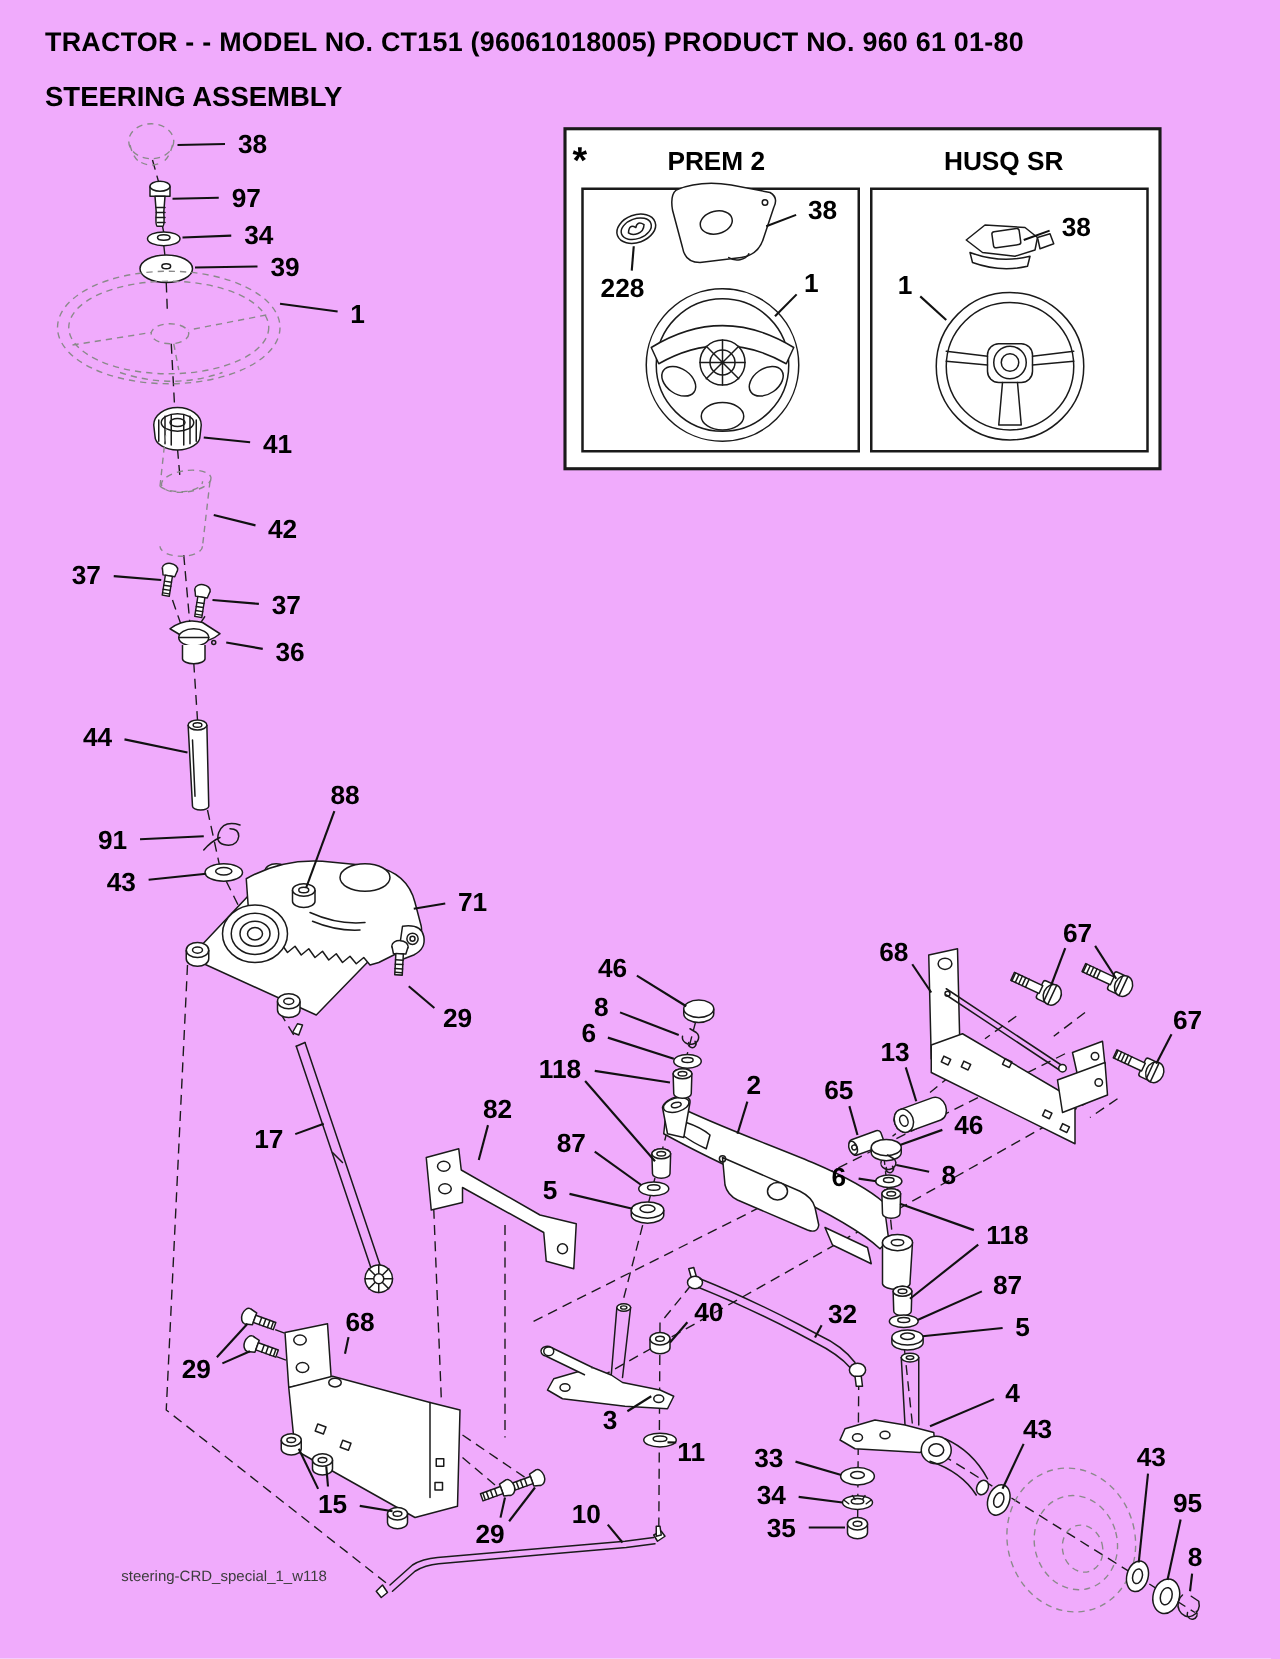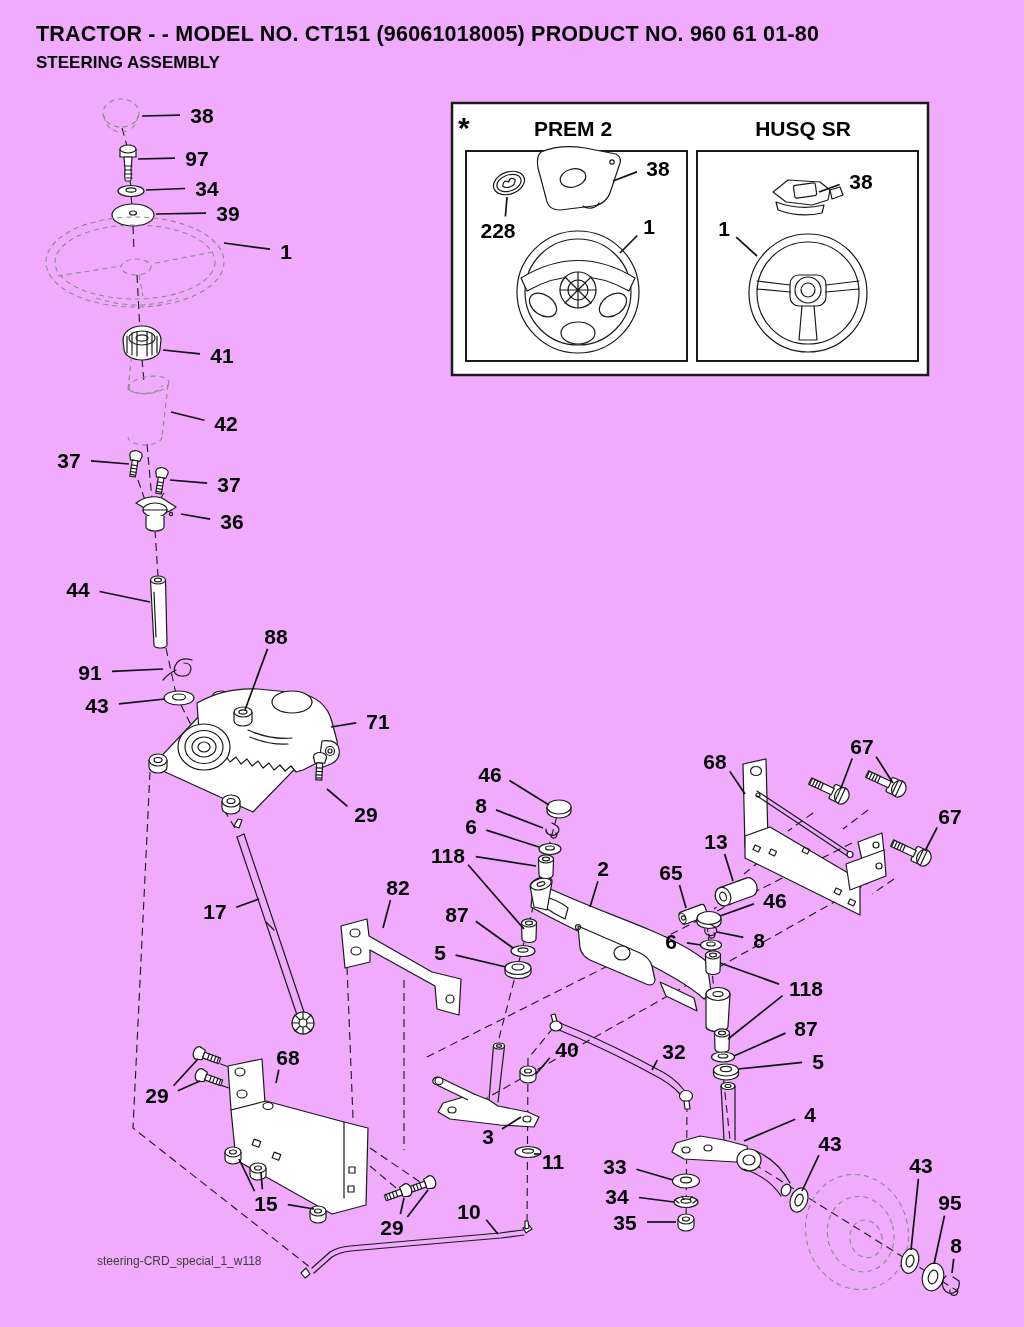--- a/index.html
+++ b/index.html
@@ -1,20 +1,20 @@
 <!DOCTYPE html>
 <html><head>
 <meta charset="utf-8">
 <style>
   html,body{margin:0;padding:0;background:#fff;}
   .page{position:relative;width:1024px;height:1327px;background:#f0abfc;overflow:hidden;
         font-family:"Liberation Sans", sans-serif;color:#000;}
   .hdr{position:absolute;left:36px;top:22px;width:960px;}
   .hdr .title{font-size:21.5px;font-weight:700;letter-spacing:.2px;white-space:nowrap;}
-  .hdr .subtitle{font-size:17px;font-weight:700;margin-top:6px;}
+  .hdr .subtitle{font-size:22px;font-weight:700;margin-top:18px;}
   .footer-code{position:absolute;left:97px;top:1254px;font-size:12px;color:#3c3c3c;}
   svg{position:absolute;left:0;top:0;}
   .ln{stroke:#1a1a1a;fill:none;stroke-width:1.2;stroke-linejoin:round;stroke-linecap:round;}
   .fw{stroke:#1a1a1a;fill:#ffffff;stroke-width:1.2;stroke-linejoin:round;}
   .dash{stroke:#1a1a1a;fill:none;stroke-width:1.1;stroke-dasharray:8 5;}
   .dashg{stroke:#8a8a8a;fill:none;stroke-width:1.1;stroke-dasharray:5 4;}
   .callout{font-family:"Liberation Sans", sans-serif;font-size:21px;font-weight:700;fill:#000;}
   .inset-head{font-family:"Liberation Sans", sans-serif;font-size:21px;font-weight:700;fill:#000;}
   .aster{font-family:"Liberation Sans", sans-serif;font-size:30px;font-weight:700;fill:#000;}
   .leader{stroke:#111;stroke-width:1.7;fill:none;}

